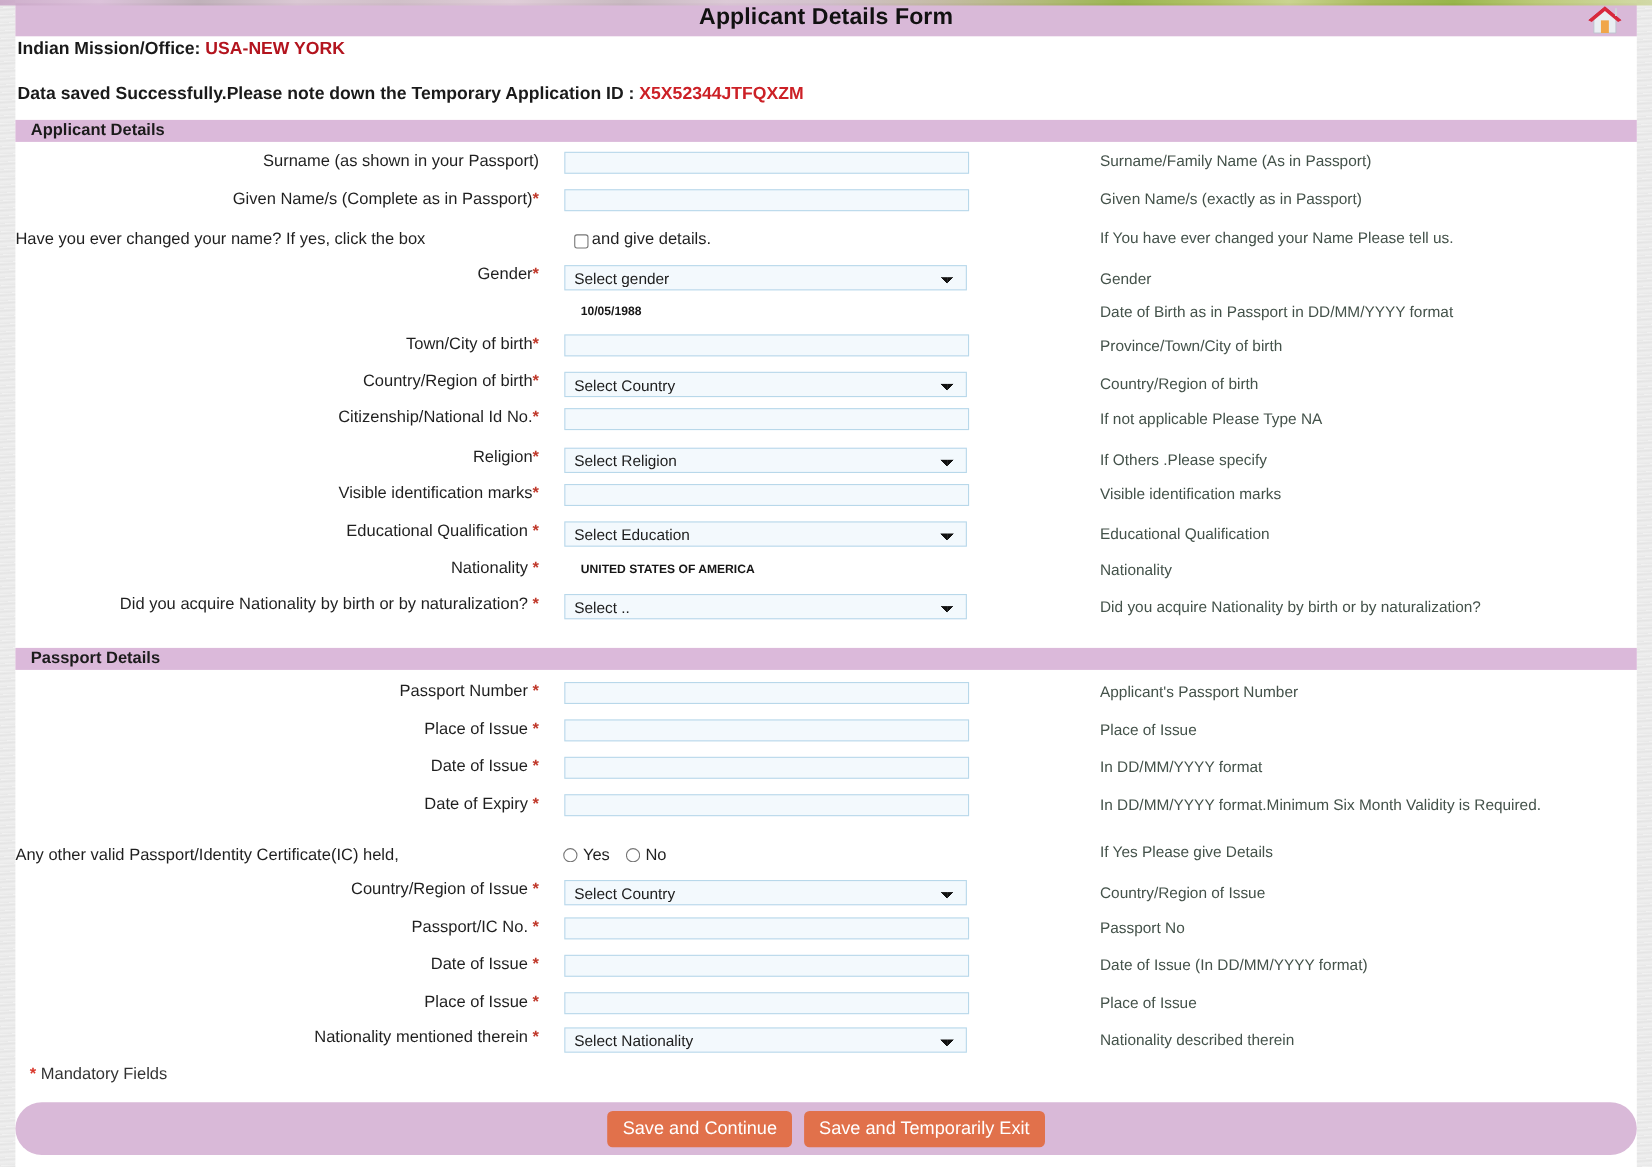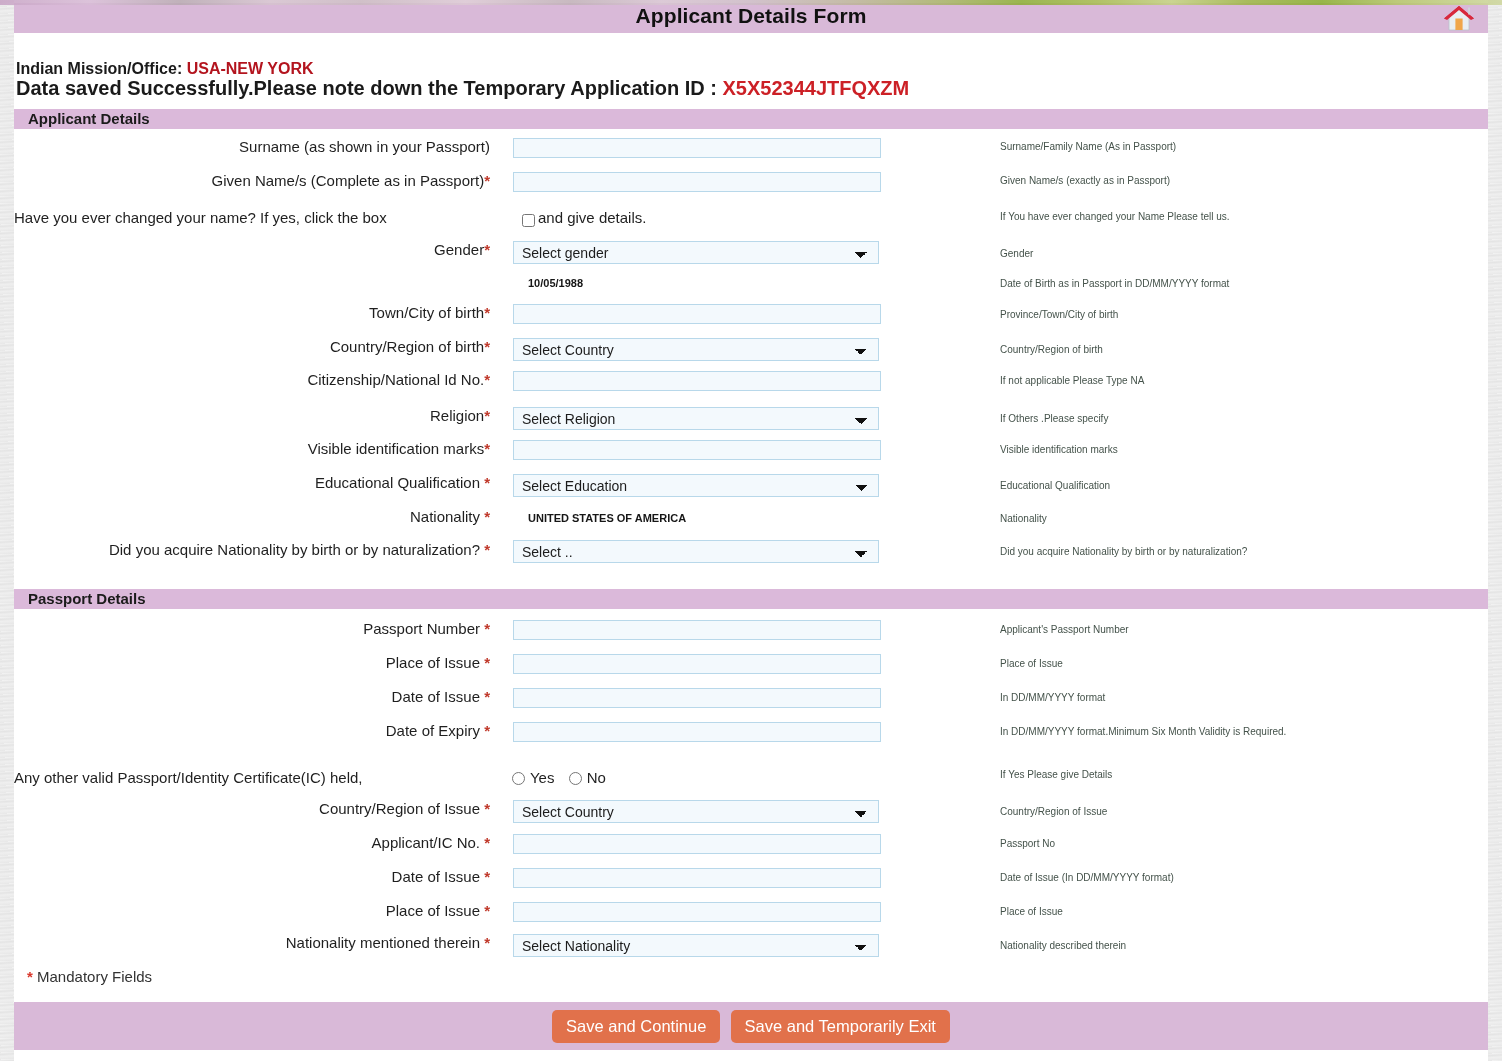--- a/index.html
+++ b/index.html
@@ -78,29 +78,28 @@
   }
   
   .mission-line {
     position: absolute;
     left: 16px;
     top: 36px;
     font-size: 16px;
     font-weight: bold;
     color: #1a1a1a;
     white-space: nowrap;
-    margin-top: 24px;
   }
   .mission-line .mission-value { color: #b3141e; }
   
   .saved-msg {
     position: absolute;
     left: 16px;
     top: 77px;
-    font-size: 20px;
+    font-size: 16px;
     font-weight: bold;
     color: #1a1a1a;
     white-space: nowrap;
   }
   .saved-msg .app-id { color: #cc2026; }
   
   .section-head {
     position: absolute;
     left: 14px;
     width: 1474px;
@@ -134,21 +133,21 @@
   .flabel .req { color: #c0392b; font-weight: bold; }
   .fctrl {
     position: absolute;
     left: 499px;
     top: 0;
   }
   .fhelp {
     position: absolute;
     left: 986px;
     width: 470px;
-    font-size: 10px;
+    font-size: 14px;
     color: #44524a;
     line-height: 17px;
   }
   input.txt {
     width: 368px;
     height: 20px;
     box-sizing: border-box;
     background: #f3f9fd;
     border: 1px solid #b8d8ea;
     font-family: "Liberation Sans", sans-serif;
@@ -247,20 +246,21 @@
   .mandatory-note .star { color: #d9372b; font-weight: bold; }
   
   .footer {
     position: absolute;
     left: 14px;
     top: 1002px;
     width: 1474px;
     height: 48px;
     background: #d9b9d8;
     text-align: center;
+    border-radius: 24px;
   }
   .footer .btn {
     margin-top: 8px;
     display: inline-block;
     background: #e1714b;
     color: #ffffff;
     border: none;
     border-radius: 5px;
     font-family: "Liberation Sans", sans-serif;
     font-size: 16.5px;
@@ -483,21 +483,21 @@
       <span>Country/Region of Issue </span><span class="req">*</span>
     </div>
     <div class="fctrl">
       <select class="sel"><option>Select Country</option><option>UNITED STATES OF AMERICA</option><option>INDIA</option></select>
     </div>
     <div class="fhelp" style="top:3px">Country/Region of Issue</div>
   </div>
 
   <div class="frow" style="top:834px">
     <div class="flabel">
-      <span>Applicant/IC No. </span><span class="req">*</span>
+      <span>Passport/IC No. </span><span class="req">*</span>
     </div>
     <div class="fctrl">
       <input class="txt" type="text" value="" style="">
     </div>
     <div class="fhelp" style="top:1px">Passport No</div>
   </div>
 
   <div class="frow" style="top:868px">
     <div class="flabel">
       <span>Date of Issue </span><span class="req">*</span>

